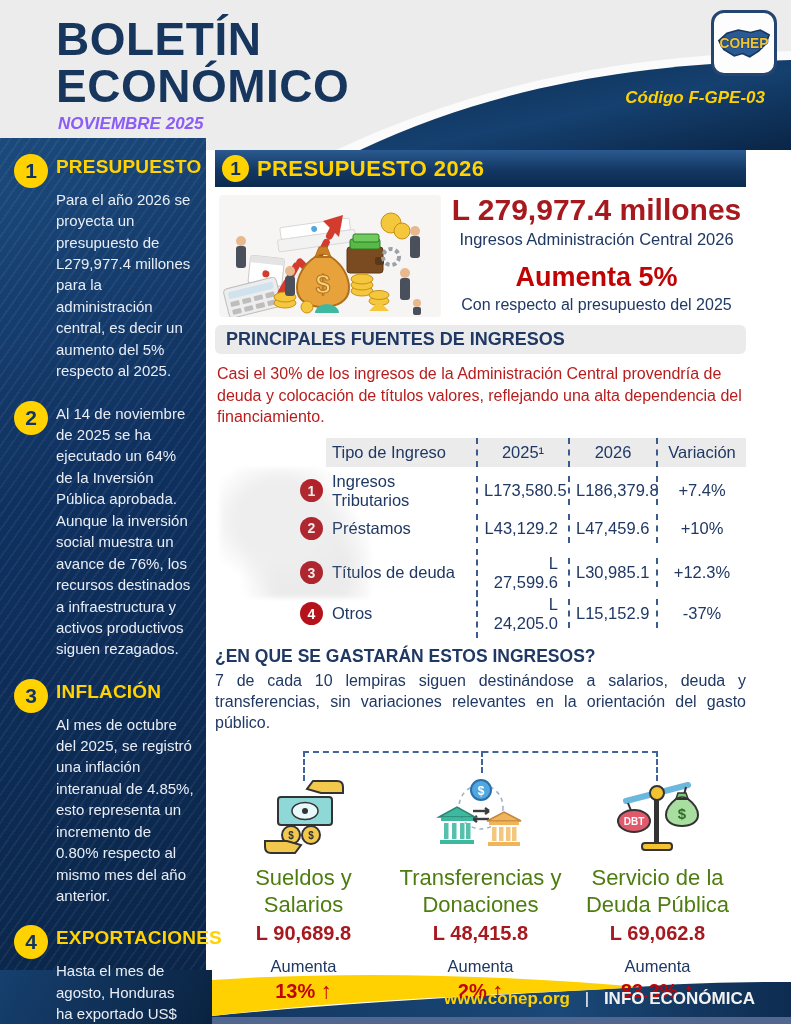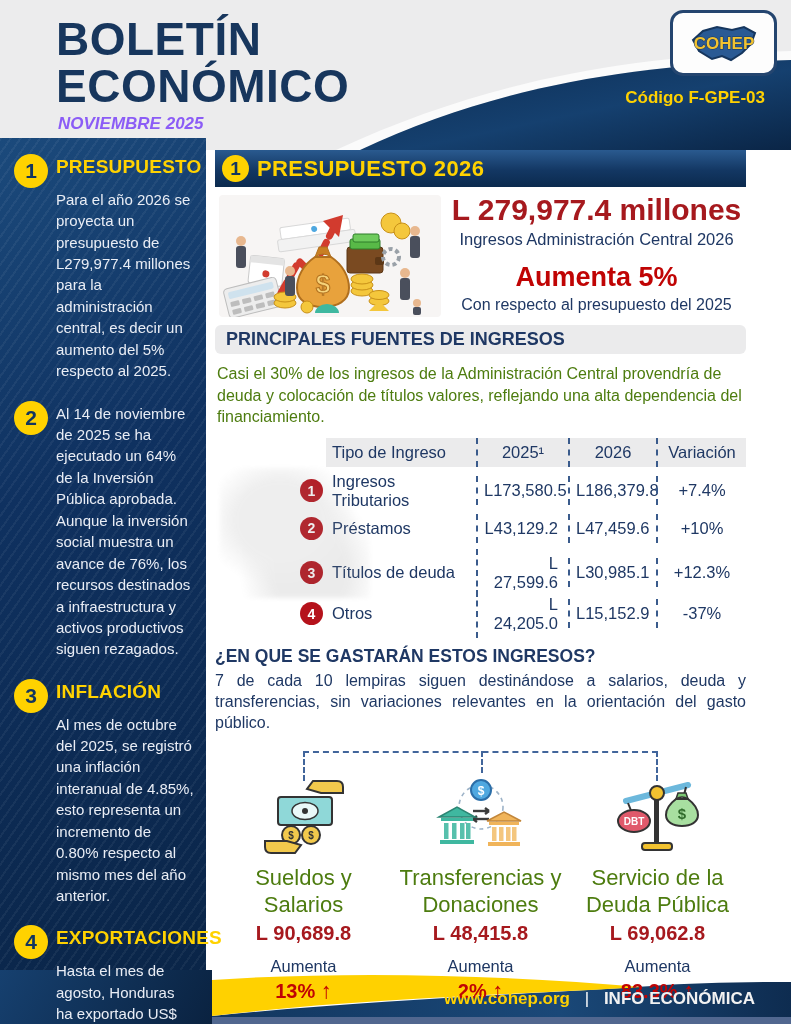--- a/index.html
+++ b/index.html
@@ -7,23 +7,23 @@
   .page{position:relative;width:791px;height:1024px;background:#fff;overflow:hidden;
         font-family:"Liberation Sans",sans-serif;margin:0 auto;}
 
   
   .header{position:absolute;left:0;top:0;width:791px;height:150px;background:#ECECED;}
   .hdr-wave{position:absolute;left:0;top:0;width:791px;height:150px;pointer-events:none;}
   .hdr-title{position:absolute;left:56px;top:16px;font-size:46px;font-weight:bold;
              color:#17365D;line-height:1.02;letter-spacing:.5px;}
   .hdr-date{position:absolute;left:58px;top:114px;font-size:17px;font-weight:bold;
             font-style:italic;color:#8b5cf6;}
-  .hdr-code{position:absolute;right:26px;top:88px;color:#FFD100;
+  .hdr-code{position:absolute;right:26px;top:88px;color:#FFD100;font-style:italic;
             font-weight:bold;font-size:17px;z-index:3;}
-  .logo{position:absolute;right:14px;top:10px;width:107px;height:66px;background:#FDFDFD;
+  .logo{position:absolute;right:14px;top:10px;width:66px;height:66px;background:#FDFDFD;
         border:3px solid #24456F;border-radius:13px;display:flex;align-items:center;
         justify-content:center;z-index:3;}
   .logo svg{display:block;}
 
   
   .sidebar{position:absolute;left:0;top:138px;width:206px;height:832px;
     background:linear-gradient(155deg,#1B4A7C 0%,#0F3160 40%,#0A2548 100%);
     padding:16px 12px 0 12px;z-index:2;}
   .sidebar::before{content:"";position:absolute;inset:0;
     background:repeating-linear-gradient(125deg,rgba(255,255,255,.05) 0 2px,transparent 2px 8px);
@@ -48,21 +48,21 @@
   .hero{position:relative;height:132px;}
   .hero-illu{position:absolute;left:4px;top:8px;}
   .hero-text{position:absolute;left:232px;right:0;top:6px;text-align:center;}
   .hero-amount{font-size:30px;font-weight:bold;color:#A6191E;}
   .hero-cap{font-size:16.5px;color:#1F3864;margin-top:3px;}
   .hero-incr{font-size:27px;font-weight:bold;color:#C00404;margin-top:13px;}
   .hero-incr-cap{font-size:16px;color:#1F3864;margin-top:3px;}
 
   .band{background:#EBEBEC;padding:4px 11px;font-weight:bold;color:#1F3864;
         font-size:18px;margin-top:6px;border-radius:6px;}
-  .src-intro{color:#4d7c0f;font-size:16px;line-height:1.35;margin:9px 0 10px 2px;}
+  .src-intro{color:#b91c1c;font-size:16px;line-height:1.35;margin:9px 0 10px 2px;}
 
   .tbl{position:relative;margin-left:75px;width:456px;}
   .wm{position:absolute;left:-70px;top:30px;width:150px;height:130px;opacity:.16;
       background:radial-gradient(ellipse at 40% 40%,#9a9a9a 0 35%,transparent 60%),
                  radial-gradient(ellipse at 60% 80%,#8a8a8a 0 30%,transparent 55%);
       filter:blur(2px);pointer-events:none;}
   .trow{display:grid;grid-template-columns:36px 150px 92px 88px 90px;align-items:center;}
   .trow .c{padding:5px 6px;font-size:16.5px;color:#1F3864;}
   .thead .c{background:#EBEBEC;font-size:16.5px;}
   .thead .c0{background:transparent;}

